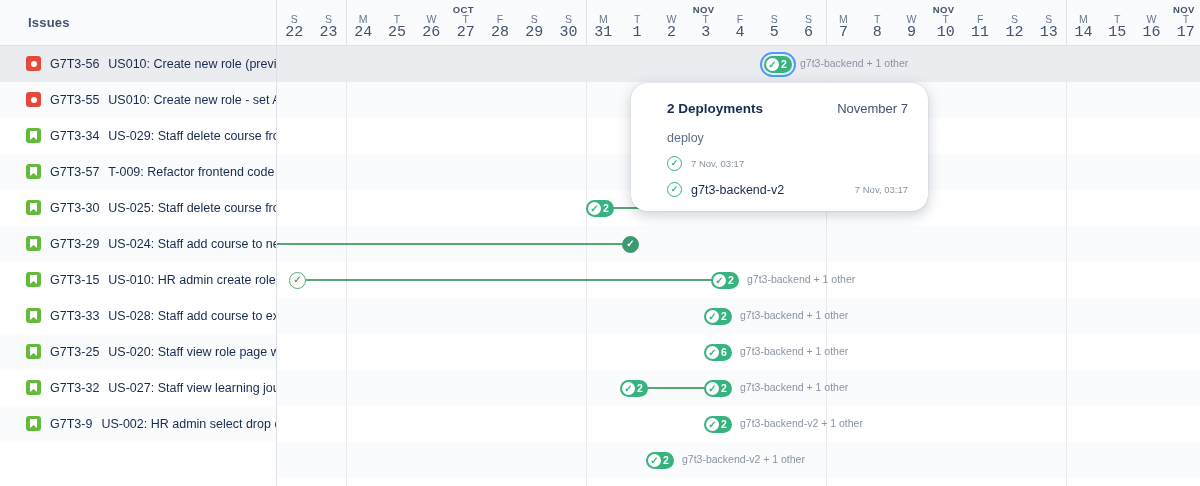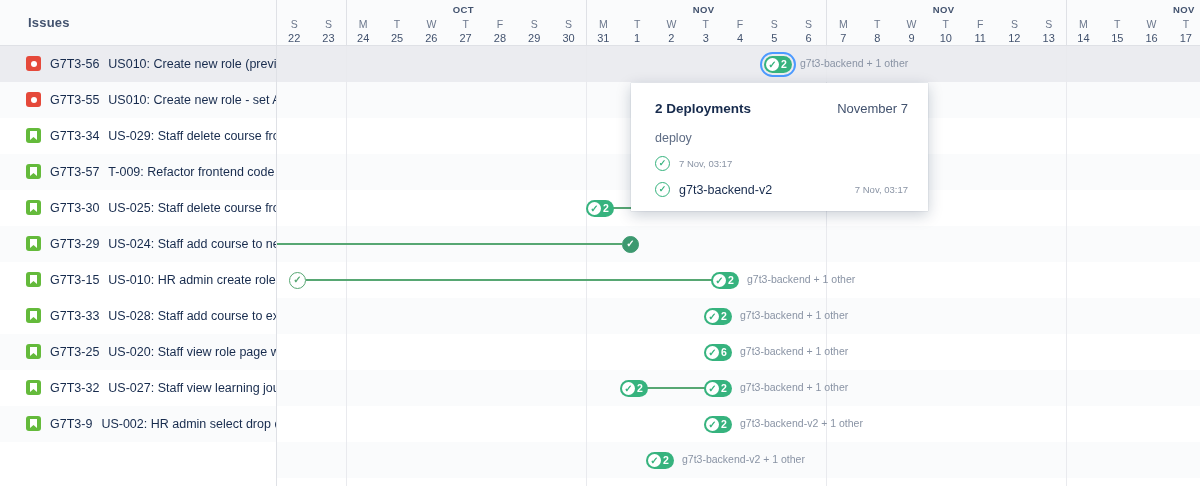--- a/index.html
+++ b/index.html
@@ -51,25 +51,25 @@
     overflow: hidden; background: #fff;
   }
   .tl-head {
     position: absolute; top: 0; left: 0; right: 0; height: 46px;
     background: #fafbfc; border-bottom: 1px solid #dfe1e6;
     display: flex; z-index: 3;
   }
   .day-col {
     width: 34.3px; flex: 0 0 34.3px; position: relative;
     display: flex; flex-direction: column; align-items: center;
-    justify-content: flex-end; 
+    justify-content: flex-end; padding-bottom: 5px;
   }
   .day-col.wkstart { border-left: 1px solid #dfe1e6; }
   .dow { font-size: 10.5px; color: #6b778c; line-height: 13px; }
-  .dom { font-size: 11px; color: #42526e; line-height: 14px; }
+  .dom { font-size: 15px; color: #42526e; line-height: 14px; font-family: Liberation Mono, monospace; }
   .month-lbl {
     position: absolute; top: 4px; font-size: 9.5px; font-weight: bold;
     color: #42526e; letter-spacing: .4px; white-space: nowrap;
   }
 
   .tl-body { position: absolute; top: 46px; left: 0; right: 0; bottom: 0; }
   .grid-lines { position: absolute; inset: 0; display: flex; }
   .grid-cell { width: 34.3px; flex: 0 0 34.3px; height: 100%; }
   .grid-cell.wkstart { border-left: 1px solid #e9eaee; }
   .row-bands { position: absolute; inset: 0; }
@@ -104,23 +104,23 @@
     border-radius: 50%; border: 1.6px solid #57a773; background: #fff;
     color: #57a773; font-size: 10px; line-height: 14px; text-align: center;
     font-weight: bold;
   }
   .ring-check.filled {
     background: #3d9970; border-color: #3d9970; color: #fff;
   }
 
   
   .popup {
-    position: absolute; background: #fff; border-radius: 0;
+    position: absolute; background: #fff; border-radius: 16px;
     box-shadow: 0 4px 14px rgba(9,30,66,.22), 0 0 1px rgba(9,30,66,.28);
-    z-index: 20; padding: 18px 20px 14px 24px;
+    z-index: 20; padding: 18px 20px 14px 36px;
   }
   .popup-head { display: flex; justify-content: space-between; align-items: baseline; }
   .popup-title { font-size: 13.5px; font-weight: bold; color: #172b4d; }
   .popup-date { font-size: 13px; color: #42526e; }
   .popup-env {
     margin-top: 15px; font-size: 12.5px; color: #5e6c84;
   }
   .dep-item {
     margin-top: 11px; display: flex; align-items: center; gap: 9px;
   }

